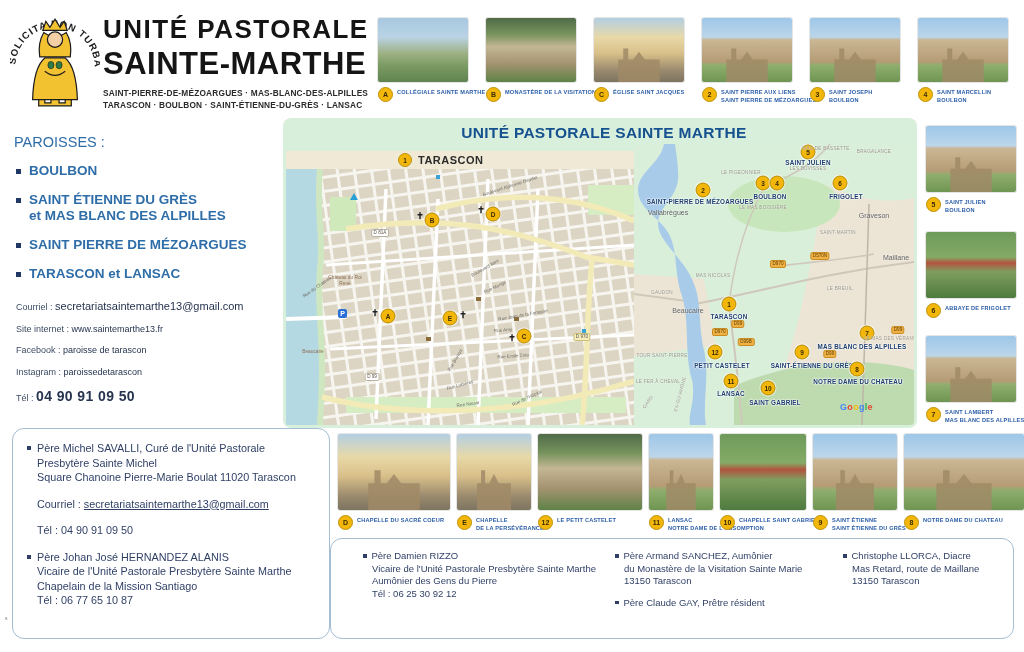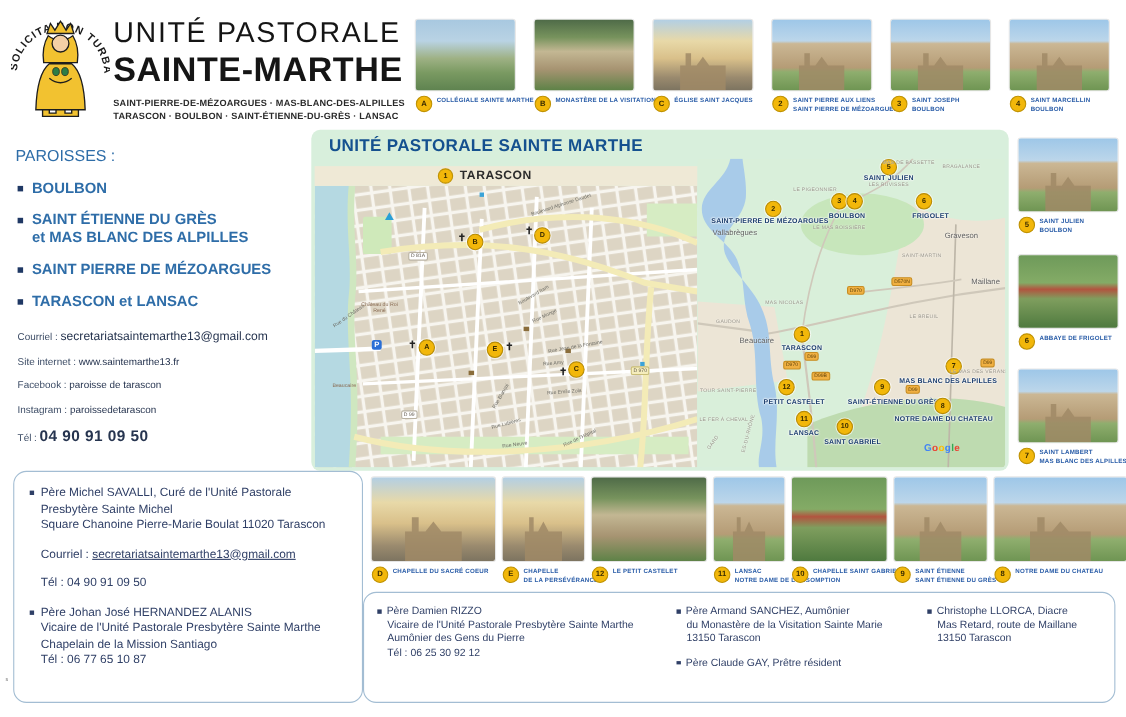--- a/index.html
+++ b/index.html
@@ -1,21 +1,21 @@
 <!DOCTYPE html>
 <html><head>
 <meta charset="utf-8">
 <style>
   html,body{margin:0;padding:0;background:#fff;}
   .page{position:relative;width:1024px;height:652px;background:#fff;overflow:hidden;
         font-family:"Liberation Sans",sans-serif;}
   
   .crest{position:absolute;left:10px;top:6px;width:90px;height:108px;}
   .htitle{position:absolute;left:103px;top:14px;width:280px;color:#151515;}
-  .ht1{font-size:26px;letter-spacing:1.5px;font-weight:400;}
+  .ht1{font-size:26px;letter-spacing:1.5px;font-weight:700;}
   .ht2{font-size:31px;font-weight:800;letter-spacing:.5px;margin-top:1px;}
   .hsub{margin-top:6px;font-size:8.3px;font-weight:700;color:#2a2a2a;letter-spacing:.2px;line-height:11.5px;}
   
   .prow{position:absolute;display:flex;}
   #top-photos{left:378px;top:18px;gap:18px;}
   #right-photos{left:926px;top:126px;width:96px;flex-direction:column;gap:18px;}
   #bottom-photos{left:338px;top:434px;gap:7px;}
   .pcard{width:90px;flex:none;}
   .photo{position:relative;width:100%;border-radius:2px;overflow:hidden;box-shadow:0 0 0 1px rgba(0,0,0,.10);}
   .v1{background:linear-gradient(180deg,#9ec7e8 0%,#bcd6ea 30%,#cbb794 34%,#b59c76 68%,#8fae6e 74%,#6f9553 100%);}
@@ -36,21 +36,21 @@
   .phead{font-size:14.5px;font-weight:400;}
   .par-item{display:flex;margin-top:13px;font-size:13.5px;font-weight:700;line-height:16px;}
   .sqb{flex:none;width:5px;height:5px;background:#1f3864;margin:6px 8px 0 2px;}
   .contacts{position:absolute;left:16px;top:300px;width:266px;}
   .contact-row{margin-bottom:11.5px;color:#3d4d66;font-size:9px;}
   .contact-row .cvalue{color:#26344f;}
   .contact-row:nth-child(1) .cvalue{font-size:11px;}
   .contact-row:nth-child(5) .cvalue{font-size:14px;font-weight:600;letter-spacing:.4px;}
   
   .map-panel{position:absolute;left:283px;top:118px;width:634px;height:310px;background:#d8efdc;border-radius:8px;}
-  .map-title{position:absolute;left:16px;top:6px;width:100%;text-align:left;font-size:15.5px;font-weight:800;color:#15518f;letter-spacing:.3px;}
+  .map-title{position:absolute;left:4px;top:6px;width:100%;text-align:center;font-size:15.5px;font-weight:800;color:#15518f;letter-spacing:.3px;}
   .city-band{position:absolute;left:3px;top:33px;width:348px;height:18px;background:#efe9d6;display:flex;align-items:center;}
   .band-badge{width:12px;height:12px;border-radius:50%;background:#f2b70a;border:1px solid #bf9204;color:#3a2c00;
       font-size:6.5px;font-weight:700;display:flex;align-items:center;justify-content:center;margin:0 6px 0 112px;}
   .band-label{font-size:11px;font-weight:800;color:#2b2b2b;letter-spacing:.5px;}
   .city-map{position:absolute;left:3px;top:51px;width:348px;height:256px;overflow:hidden;}
   .region-map{position:absolute;left:351px;top:26px;width:280px;height:281px;overflow:hidden;border-radius:4px;}
   .ov{position:absolute;left:0;top:0;width:100%;height:100%;}
   .mbadge{position:absolute;width:13px;height:13px;border-radius:50%;background:#f2b70a;border:1px solid #b88c04;
       color:#3a2c00;font-size:6.5px;font-weight:700;display:flex;align-items:center;justify-content:center;
       transform:translate(-50%,-50%);box-shadow:0 0 0 1px rgba(255,255,255,.6);}
@@ -79,21 +79,21 @@
   .bl-line .sq{flex:none;width:4px;height:4px;background:#2f3f66;margin:5px 6px 0 0;}
   .bl-line.ind{margin-left:10px;}
   .bl-line.gap{margin-top:12px;}
   .ul{text-decoration:underline;margin-left:3px;}
   #box-right{left:330px;top:538px;width:684px;height:101px;box-sizing:border-box;}
   .bcol{position:absolute;top:11px;font-size:9.5px;line-height:12.5px;color:#2f3f66;}
   .bcol .b{display:flex;}
   .bcol .sq{flex:none;width:3.5px;height:3.5px;background:#2f3f66;margin:4px 5px 0 0;}
   .bcol .ind{margin-left:9px;}
   .blk2{margin-top:9px;}
-  #bcol1{left:12px;width:256px;}
+  #bcol1{left:32px;width:256px;}
   #bcol2{left:284px;width:230px;}
   #bcol3{left:512px;width:165px;}
   .pagemark{position:absolute;left:5px;top:615px;font-size:5px;color:#777;}
 </style>
 </head>
 <body>
 
 <div class="page">
 
   <svg class="crest" viewBox="0 0 88 106">

